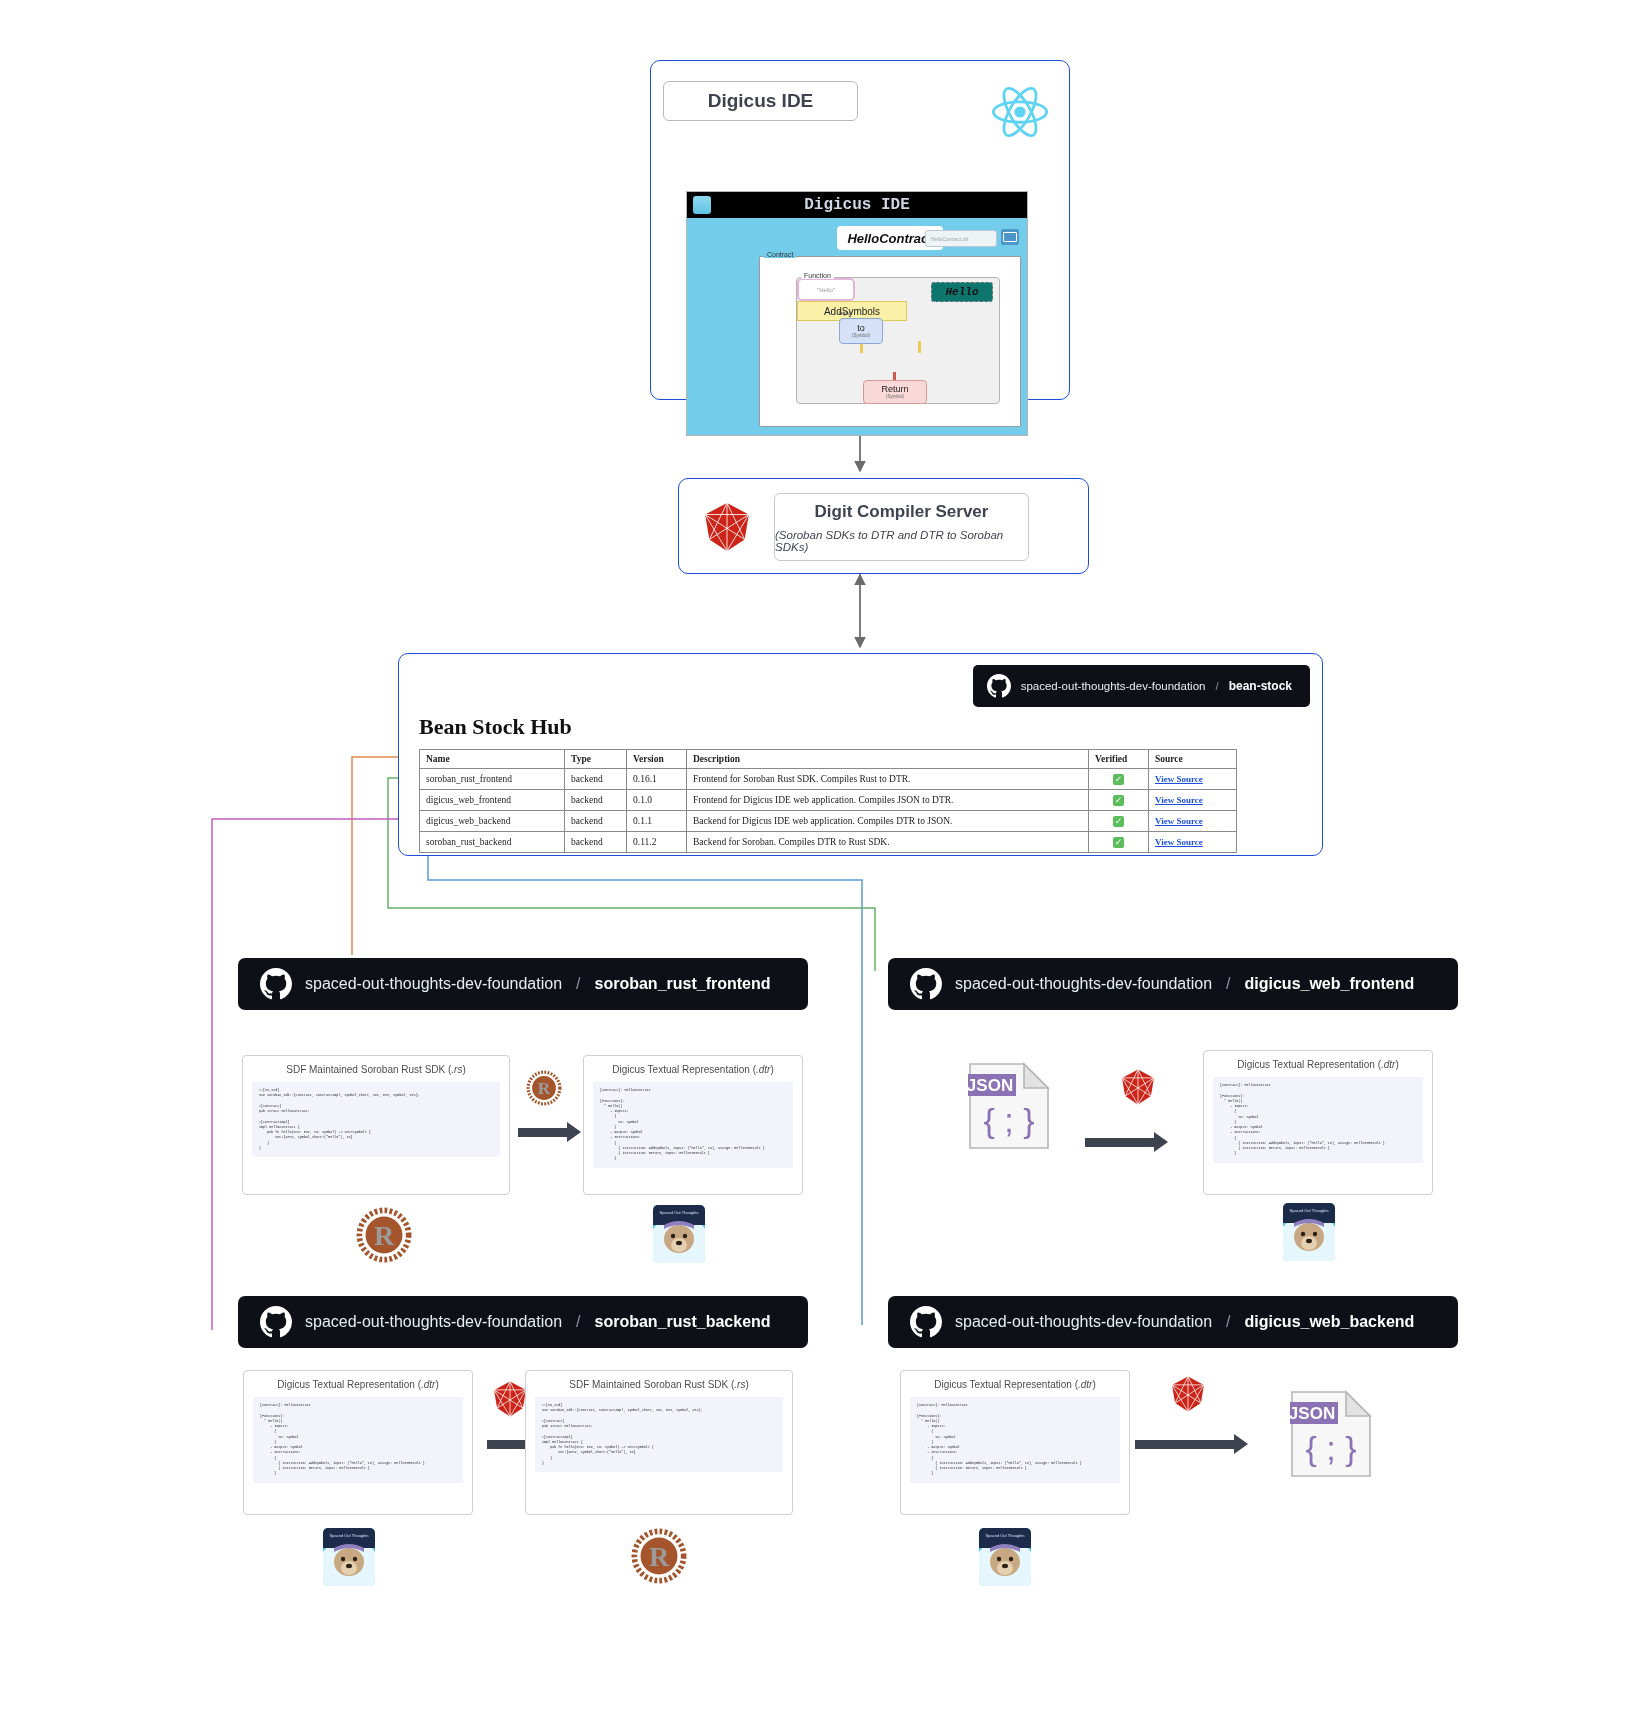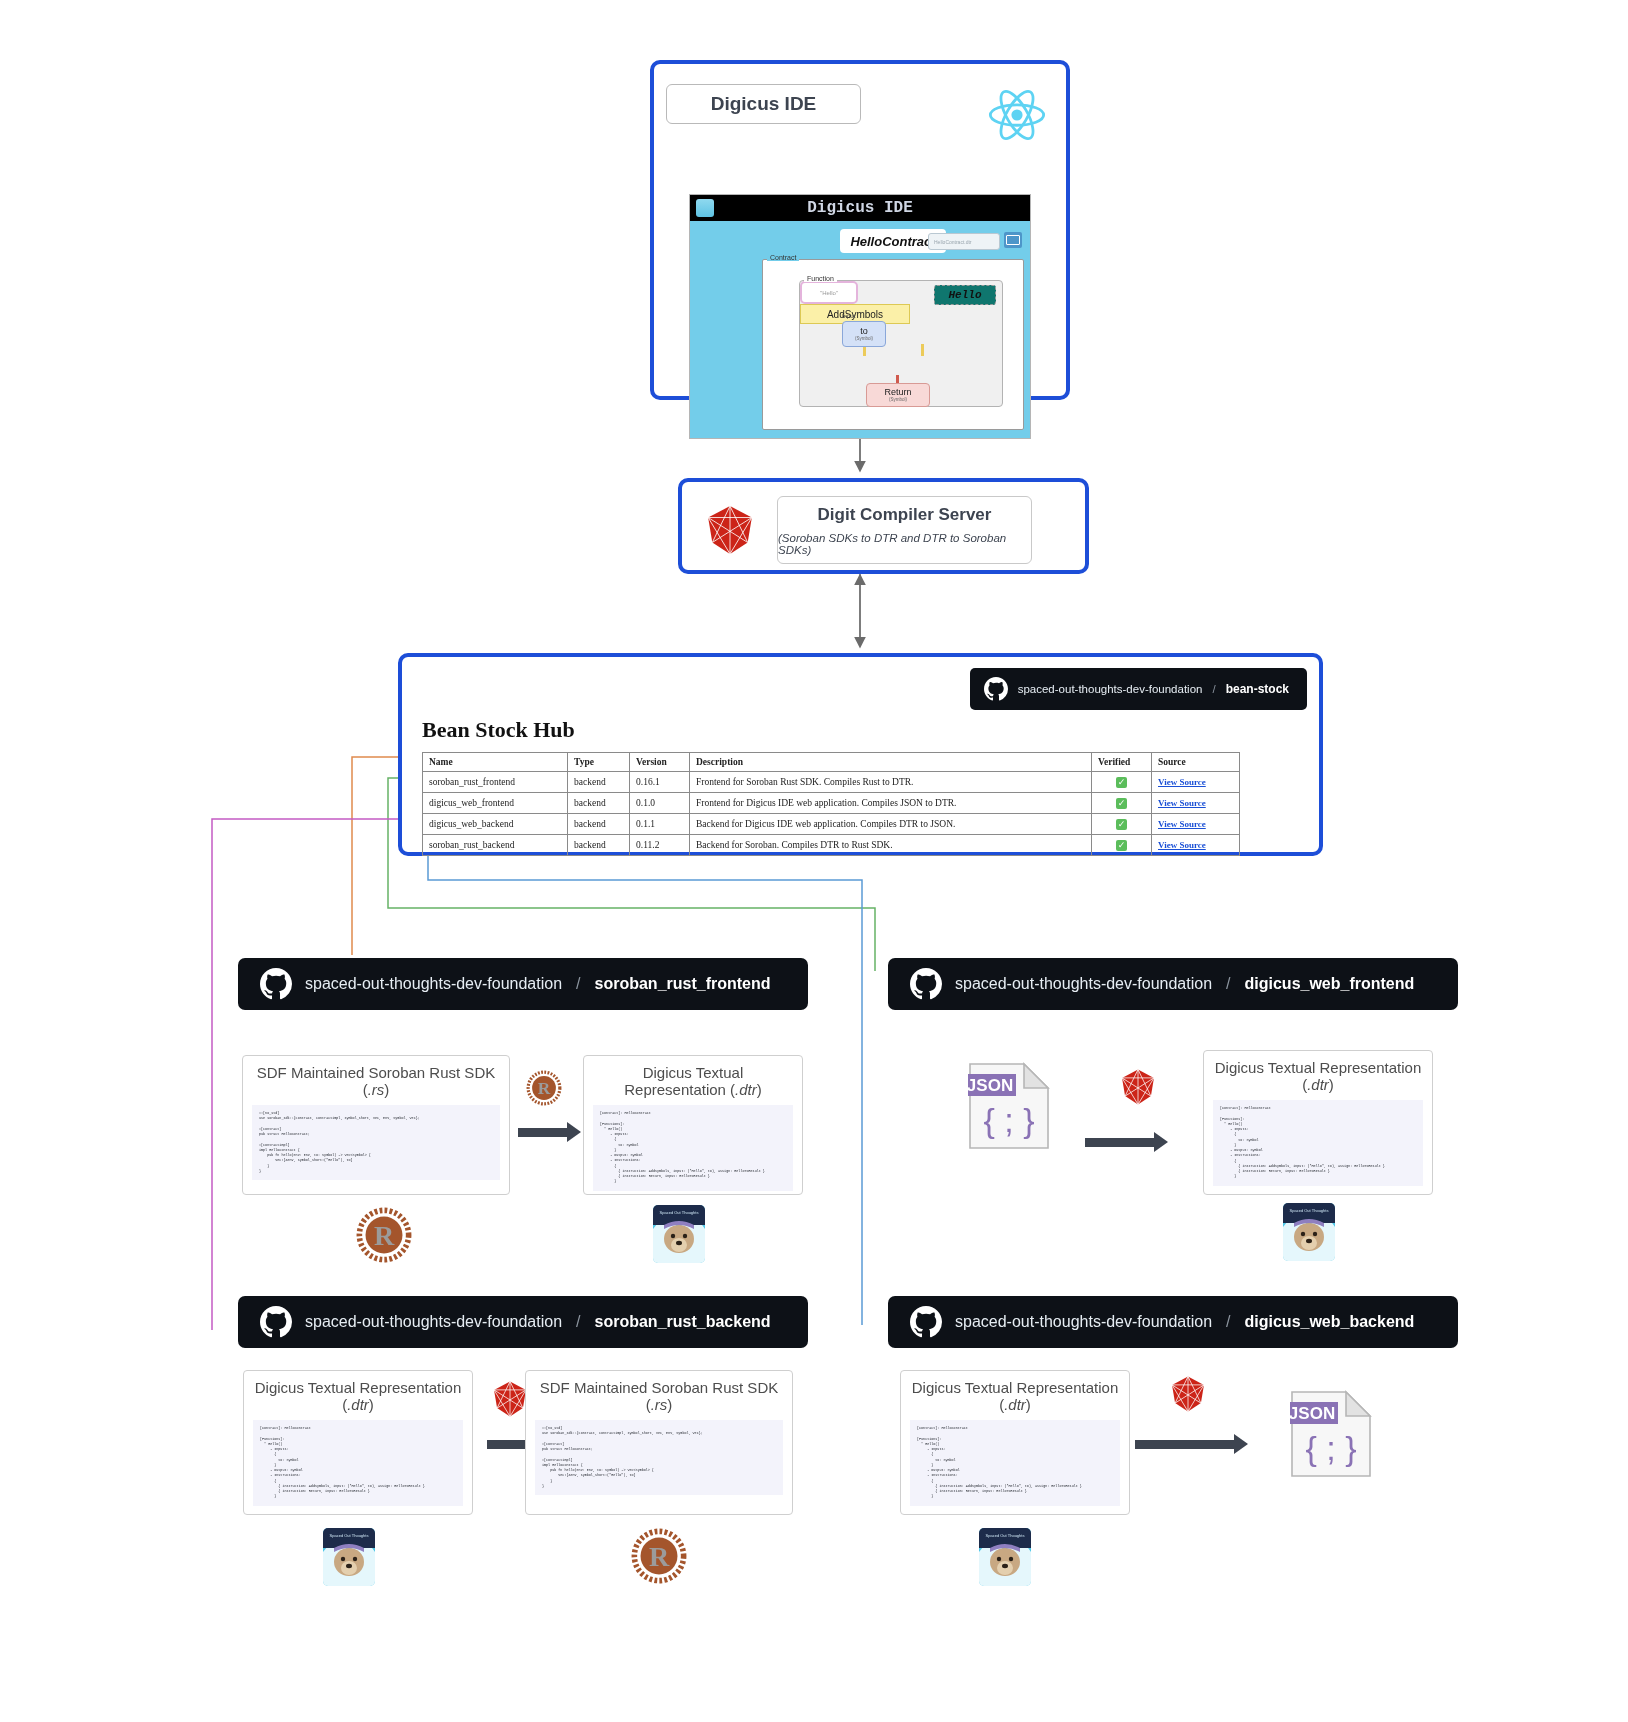--- a/index.html
+++ b/index.html
@@ -7,21 +7,21 @@
   body {
     width:1628px; height:1722px; position:relative;
     font-family:"Liberation Sans", sans-serif;
     color:#222;
     overflow:hidden;
   }
   .abs { position:absolute; }
 
   
   .card {
-    background:#fff; border:4px solid #1d4ed8; border-radius:10px;
+    background:#fff; border:1px solid #1d4ed8; border-radius:10px;
   }
 
   
   #ide-panel { left:650px; top:60px; width:420px; height:340px; }
   #ide-title-box {
     left:12px; top:20px; width:195px; height:40px;
     border:1px solid #b9b9b9; border-radius:6px; background:#fff;
     display:flex; align-items:center; justify-content:center;
     font-size:19px; font-weight:bold; color:#3d4450;
   }
@@ -164,21 +164,21 @@
   .repo-header {
     height:52px; background:#0d1117; border-radius:7px;
     display:flex; align-items:center; gap:13px; padding-left:22px;
   }
   .repo-header .gh-mark { width:32px; height:32px; flex:0 0 32px; }
   .repo-owner { font-size:16px; color:#e6edf3; }
   .repo-sep { font-size:16px; color:#8b949e; margin:0 1px; }
   .repo-name { font-size:16px; color:#fff; font-weight:bold; }
 
   .code-card { position:absolute; background:#fff; border:1px solid #cfcfcf; border-radius:4px; padding:8px 9px; }
-  .code-title { font-size:15px; color:#4d4d4d; text-align:center; margin-bottom:7px; }
+  .code-title { font-size:10px; color:#4d4d4d; text-align:center; margin-bottom:7px; }
   .code-title i { font-style:italic; }
   .code-body {
     background:#f3f3fb; font-family:"Liberation Mono", monospace;
     font-size:3.4px; line-height:1.55; color:#23272e; white-space:pre; padding:6px 7px;
     overflow:hidden;
   }
 
   .big-arrow { position:absolute; height:9px; background:#3d4450; }
   .big-arrow::after {
     content:""; position:absolute; right:-13px; top:-6px;

